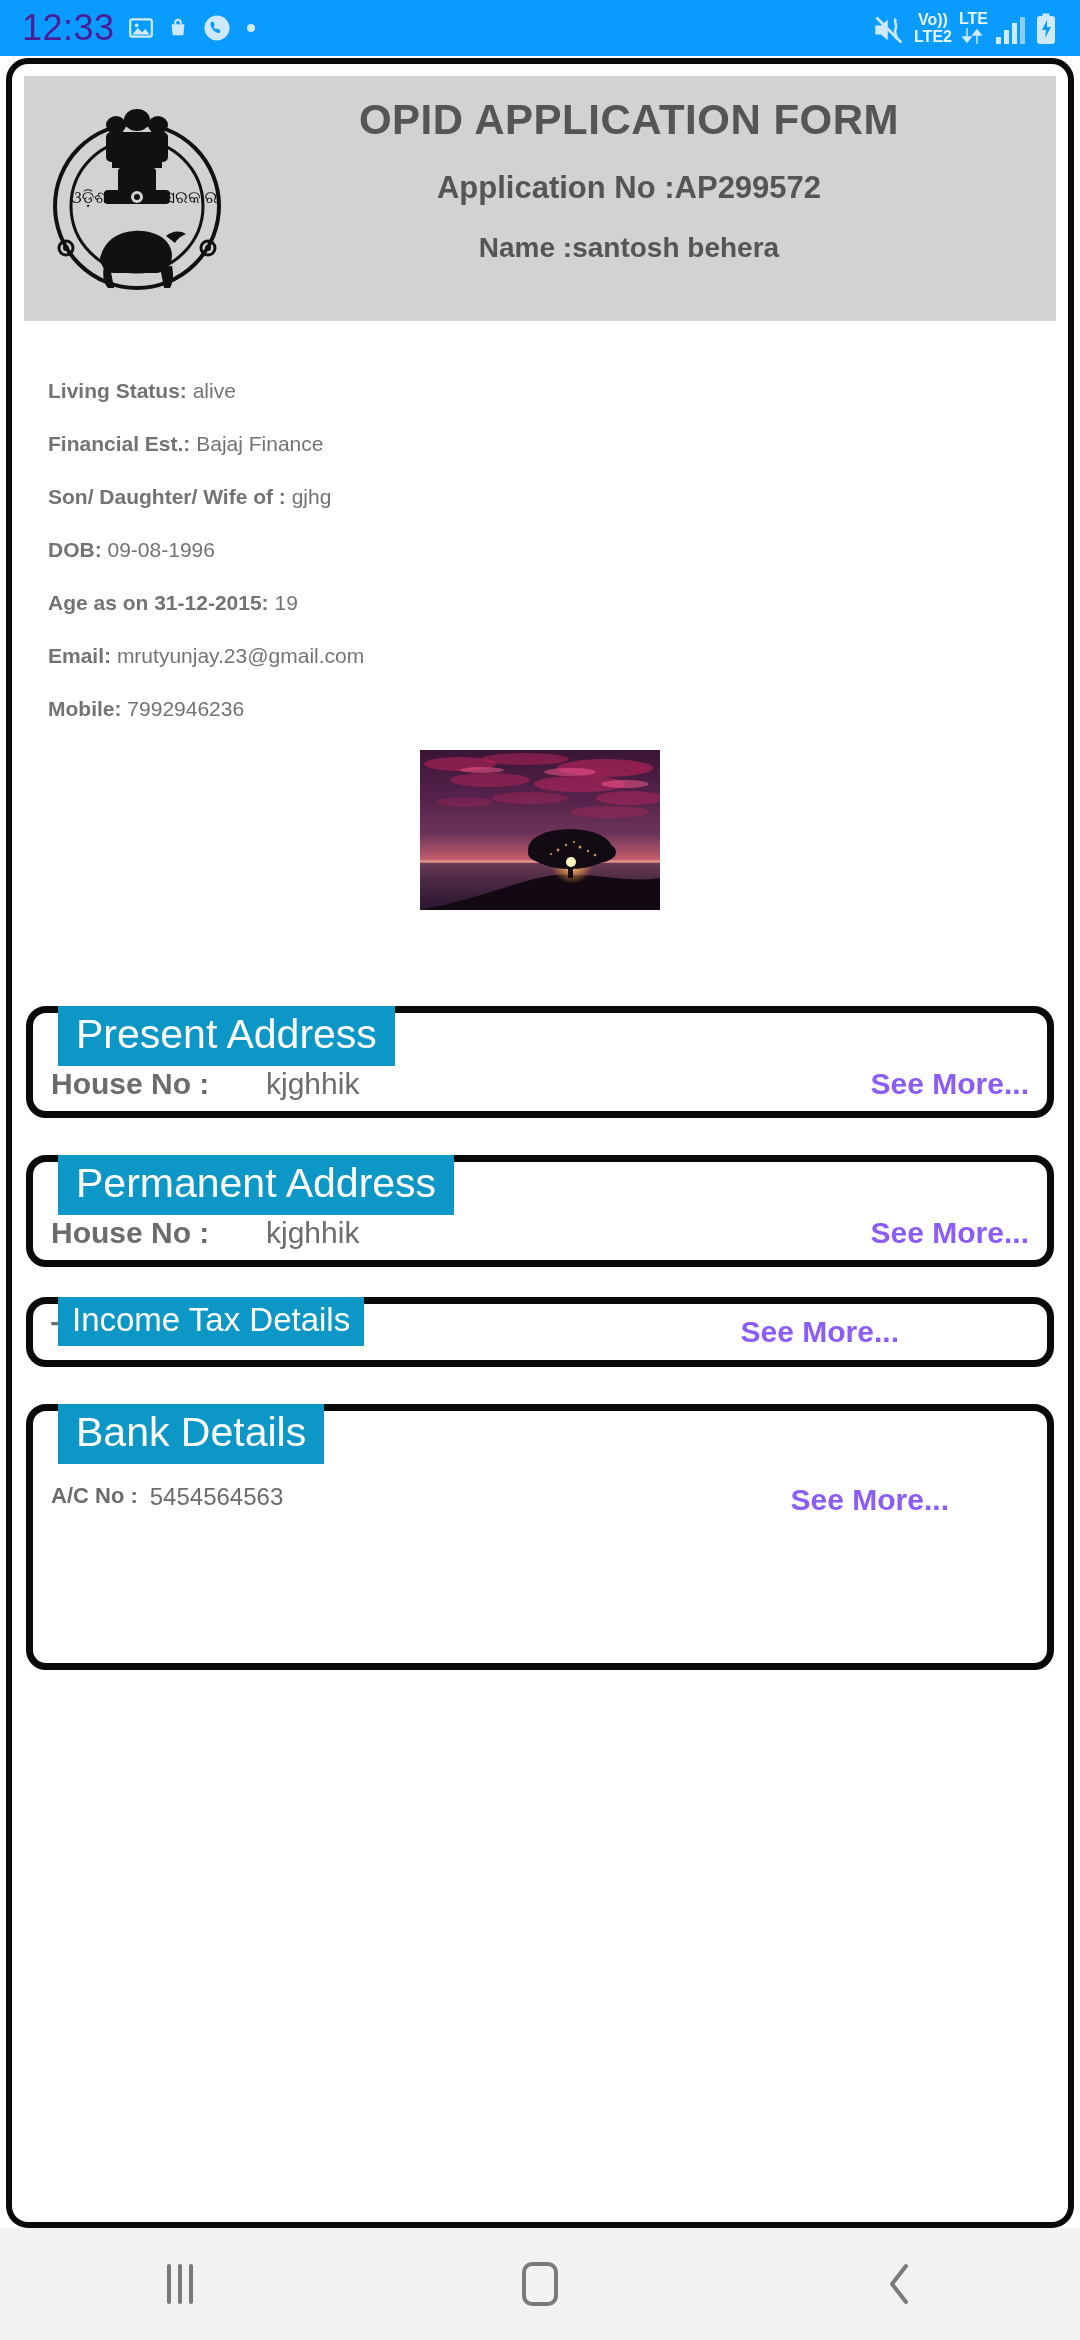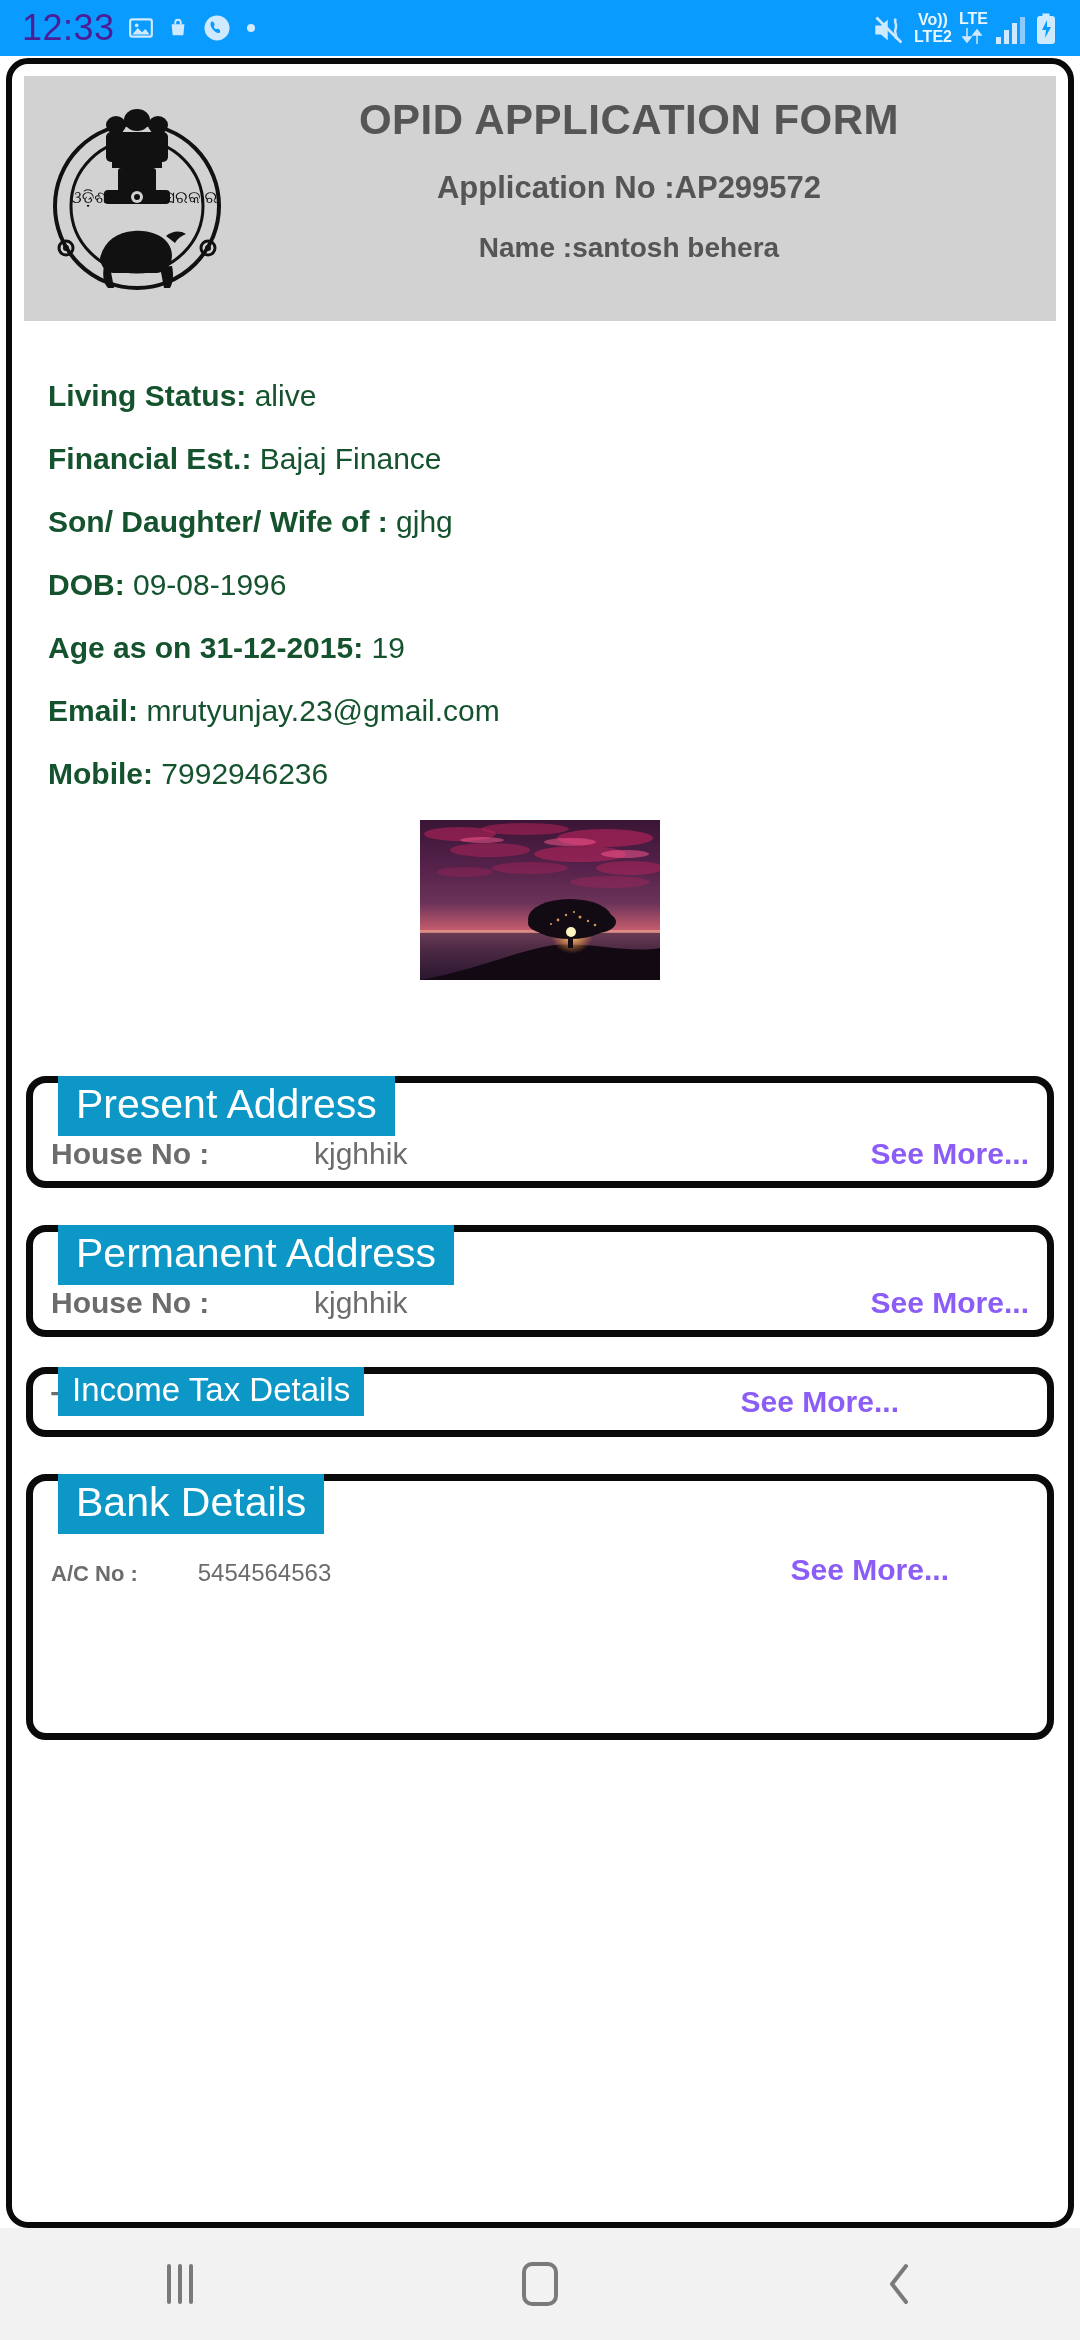--- a/index.html
+++ b/index.html
@@ -38,21 +38,21 @@
   }
   .emblem { width:190px; height:215px; margin-left:18px; margin-top:14px; flex:none;
             display:flex; align-items:center; justify-content:center; }
   .header-text { flex:1; padding-top:20px; text-align:center; padding-right:30px; }
   .form-title { font-size:42px; font-weight:700; color:#555; letter-spacing:.5px; }
   .form-appno { font-size:31px; font-weight:700; color:#555; margin-top:26px; }
   .form-name  { font-size:28px; font-weight:700; color:#555; margin-top:26px; }
 
   
   .details { padding:58px 0 0 36px; }
-  .drow { font-size:30px; color:#14532d; margin-bottom:29px; }
+  .drow { font-size:21px; color:#737373; margin-bottom:29px; }
   .drow .lbl { font-weight:700; }
   .drow .val { font-weight:400; }
 
   
   .photo-wrap { display:flex; justify-content:center; margin-top:24px; }
   .photo { width:240px; height:160px; display:block; }
 
   
   .sections { margin-top:96px; }
   .section { position:relative; margin:0 14px 16px 14px; }
@@ -62,21 +62,21 @@
     font-size:41px; line-height:1.08; white-space:nowrap;
   }
   .sec-badge.small { font-size:33px; padding:5px 14px 8px 14px; }
   .sec-box {
     border:7px solid #0a0a0a; border-radius:20px; background:#fff;
     margin-top:37px; display:flex; align-items:flex-end;
     padding:0 18px 10px 18px;
   }
   .sec-box.tall   { height:112px; }
   .sec-box.short  { height:70px;  align-items:center; padding-bottom:0; }
-  .sec-row { display:flex; align-items:flex-end; width:100%;gap:48px; }
+  .sec-row { display:flex; align-items:flex-start; width:100%; }
   .sec-label { font-size:30px; font-weight:700; color:#6c6c6c; }
   .sec-label.sm { font-size:22px; }
   .sec-value { font-size:30px; color:#6c6c6c; font-weight:400; }
   .sec-value.sm { font-size:24px; }
   .see-more { color:#8b5cf6; font-size:30px; font-weight:700; margin-left:auto; }
 
   
   .sp-present .sec-label { width:215px; }
   .sp-present .sec-value { width:270px; }
   .sp-tax .sec-label { width:215px; }

